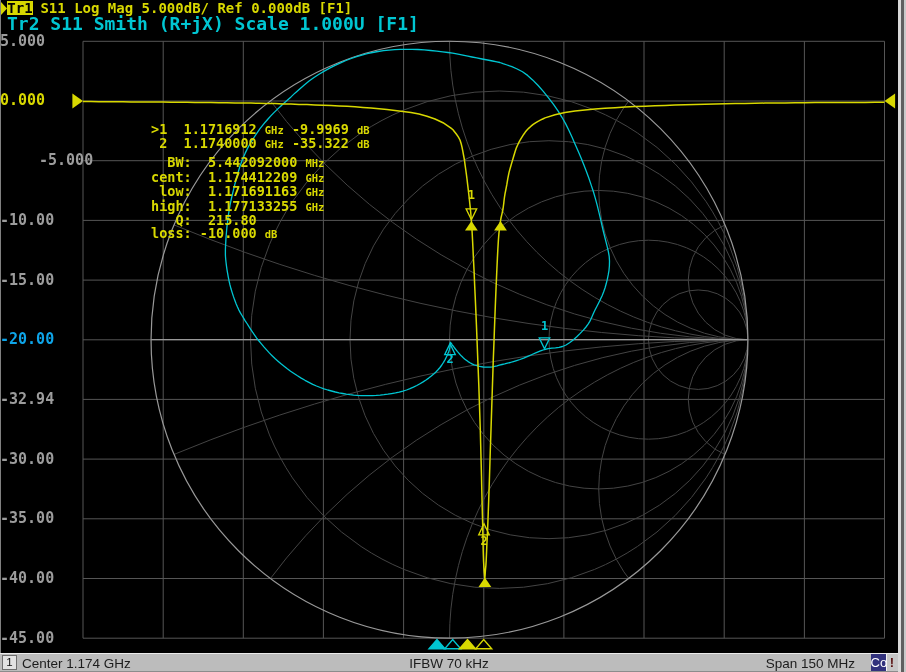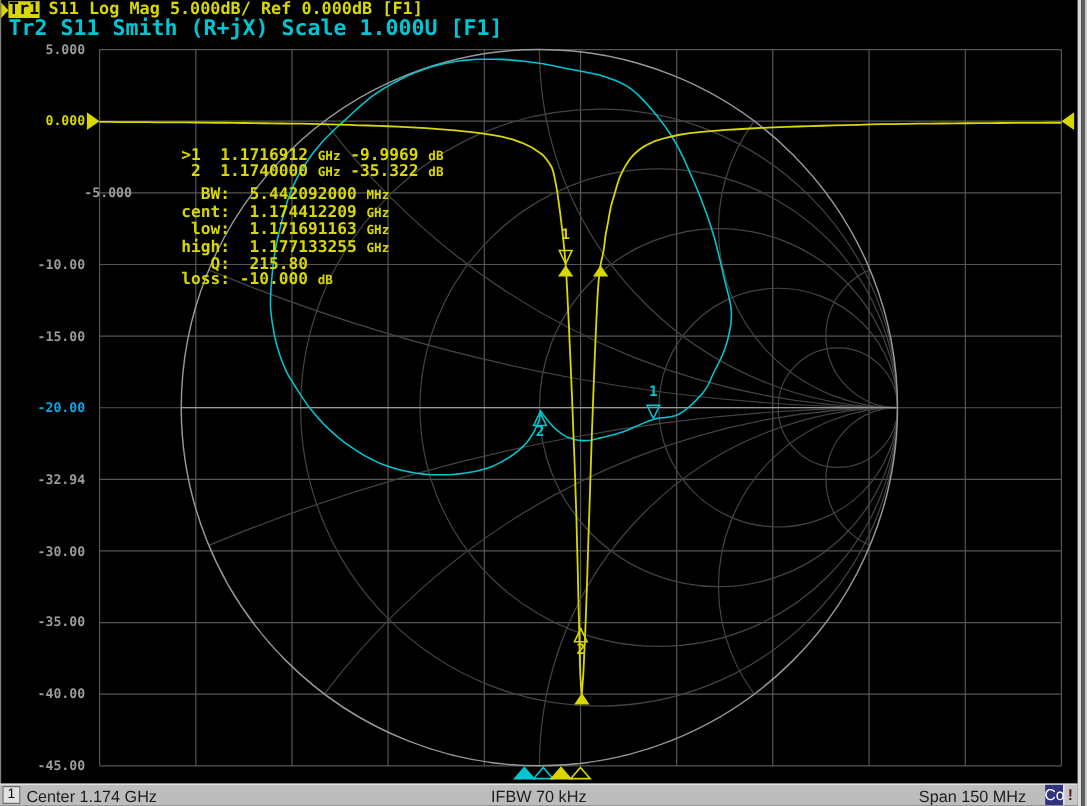--- a/index.html
+++ b/index.html
@@ -9,21 +9,21 @@
   .mono{font-family:"DejaVu Sans Mono", monospace;font-weight:bold;}
   #left-border{left:0;top:0;width:1px;height:672px;background:#808080;}
   #right-border{right:0;top:0;width:8px;height:672px;}
   #right-border .s1{position:absolute;left:0;top:0;width:3px;height:672px;background:#d9d9d9;}
   #right-border .s2{position:absolute;left:3px;top:0;width:3px;height:672px;background:#5f5f5f;}
   #right-border .s3{position:absolute;left:6px;top:0;width:2px;height:672px;background:#c9c9c9;}
   #hdr1{left:32px;top:0px;height:16px;line-height:16px;font-size:14px;white-space:pre;}
   #hdr1-badge{left:7px;top:1px;width:26px;height:14px;line-height:14px;font-size:14px;text-align:center;}
   #hdr2{left:7px;top:15.5px;height:16px;line-height:16px;font-size:18px;white-space:pre;}
   #ylabels{left:0;top:0;}
-  .ylab{position:absolute;width:71px;text-align:right;font-size:11px;line-height:15px;}
+  .ylab{position:absolute;width:71px;text-align:left;font-size:15px;line-height:15px;}
   #mkread1{left:151px;top:122.5px;margin:0;font-size:13.5px;line-height:13.4px;}
   #mkread2{left:151px;top:156.3px;margin:0;font-size:13.5px;line-height:13.4px;}
   pre.mono{letter-spacing:0px;}
   pre .u{font-size:10.5px;}
   #statusbar{left:0;top:652.5px;width:898px;height:18px;background:#bcbcbc;
              border-top:1px solid #ececec;font-family:"Liberation Sans",sans-serif;
              font-size:13.5px;color:#1c1c1c;}
   #status-bottom{left:0;top:670.5px;width:898px;height:1.5px;background:#8c8c8c;}
   #ch-box{position:absolute;left:2px;top:1.5px;width:13px;height:13px;background:#e2e2e2;
           border:1px solid #6e6e6e;font-size:11.5px;line-height:13px;text-align:center;color:#111;}

